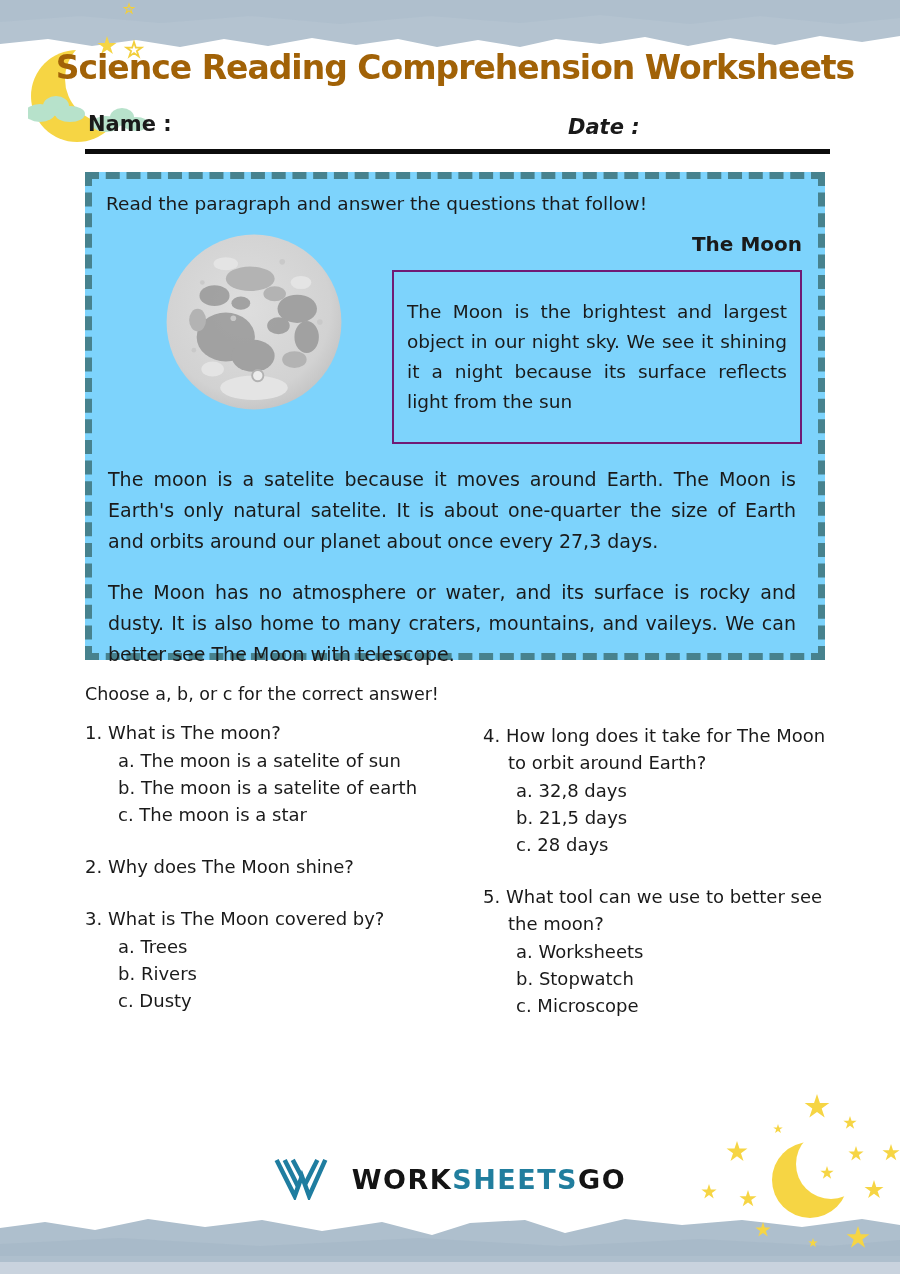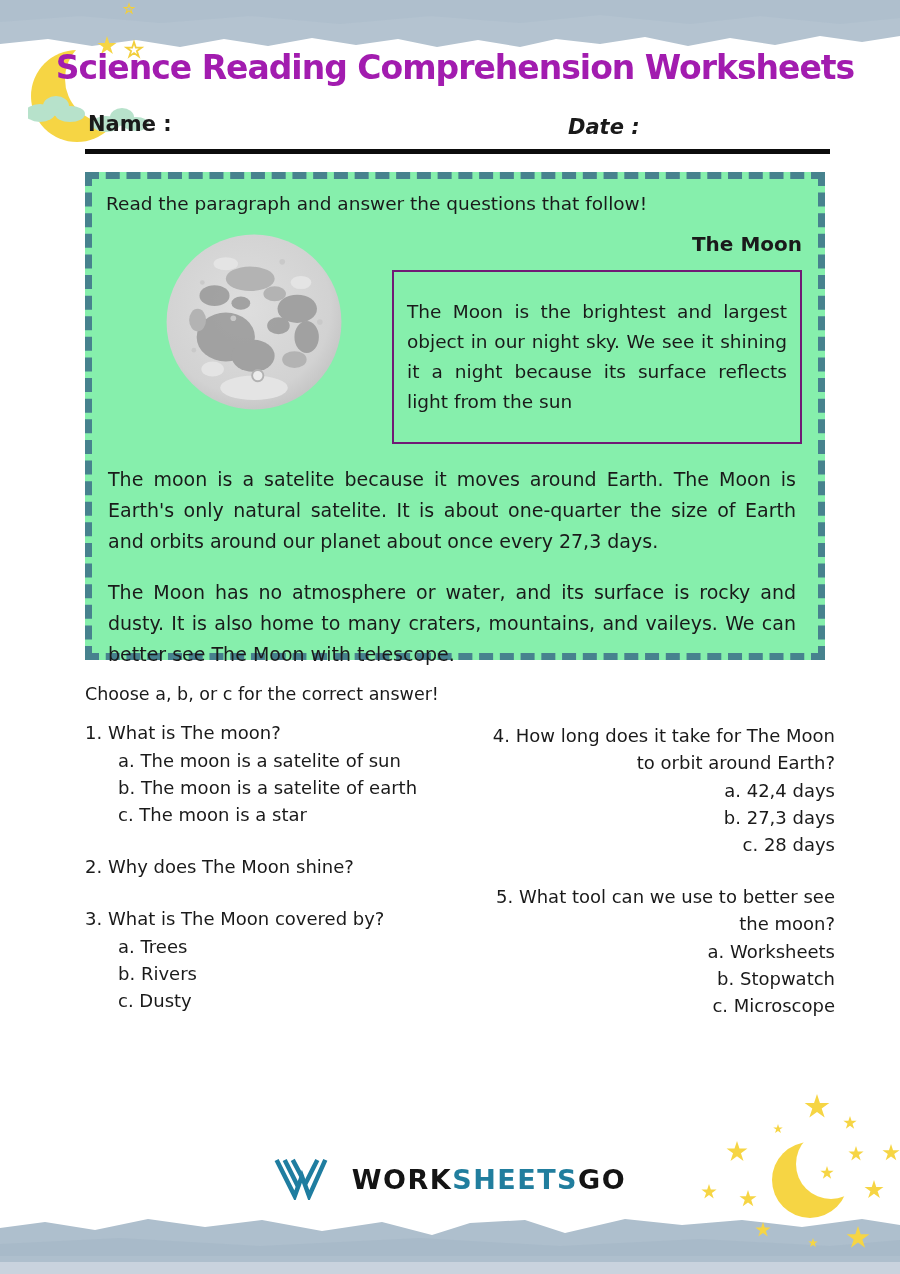--- a/index.html
+++ b/index.html
@@ -5,40 +5,40 @@
   * { margin:0; padding:0; box-sizing:border-box; }
   html,body { width:900px; height:1274px; }
   body { position:relative; background:#ffffff; font-family:"DejaVu Sans",sans-serif; color:#1a1a1a; overflow:hidden; }
 
   .top-band { position:absolute; left:0; top:0; width:900px; height:58px; z-index:1; }
   .bottom-band { position:absolute; left:0; bottom:0; width:900px; height:64px; z-index:1; }
   .deco-top-left { position:absolute; left:28px; top:0; width:152px; height:178px; z-index:3; }
   .deco-bottom-right { position:absolute; right:0; bottom:24px; width:230px; height:160px; z-index:3; }
 
   .page-title { position:absolute; left:30px; right:20px; top:48px; text-align:center; z-index:4;
-    font-size:33px; font-weight:bold; letter-spacing:-1px; color:#a21caf; }
+    font-size:33px; font-weight:bold; letter-spacing:-1px; color:#a16207; }
 
   .name-label { position:absolute; left:88px; top:112px; font-size:21px; font-weight:bold; z-index:4; }
   .date-label { position:absolute; left:568px; top:115px; font-size:21px; font-weight:bold; z-index:4;font-style:italic; }
   .divider { position:absolute; left:85px; top:149px; width:745px; height:5px; background:#0c0c0c; z-index:4; }
 
   .passage-box { position:absolute; left:85px; top:172px; width:740px; height:488px;
-    border:7px dashed #47828e; background:#86efac; padding:10px 12px; z-index:4; }
+    border:7px dashed #47828e; background:#7dd3fc; padding:10px 12px; z-index:4; }
   .prompt { font-size:18.5px; margin:4px 0 0 2px; }
   .passage-row { display:flex; margin-top:14px; }
   .moon-figure { width:188px; height:188px; margin-left:56px; flex:0 0 auto; }
   .passage-right { flex:1; margin-left:44px; margin-right:4px; }
   .passage-heading { text-align:right; font-weight:bold; font-size:20px; margin-top:4px; }
   .intro-box { border:2px solid #701a75; margin-top:14px; padding:25px 13px;
     font-size:18.5px; line-height:30px; text-align:justify; }
   .para { margin:20px 10px 0 4px; font-size:19px; line-height:31px; text-align:justify; }
 
   .quiz-instruction { position:absolute; left:85px; top:684px; font-size:17.5px; z-index:4; }
   .quiz-left { position:absolute; left:85px; top:719px; width:402px; z-index:4; }
-  .quiz-right { position:absolute; left:483px; top:722px; width:352px; z-index:4;text-align:right; }
+  .quiz-right { position:absolute; left:483px; top:722px; width:352px; z-index:4; }
   .question { margin-bottom:25px; font-size:18px; line-height:27px; }
   .q-line { padding-left:25px; text-indent:-25px; }
   .q-num { font-weight:normal; }
   .options { margin-left:33px; margin-top:1px; }
   .option { padding-left:26px; text-indent:-26px; }
   .option.narrow { max-width:306px; }
 
   .footer-logo { position:absolute; left:0; top:1158px; width:900px; display:flex;
     align-items:center; justify-content:center; gap:24px; z-index:4; }
   .logo-text { font-size:27px; font-weight:bold; letter-spacing:1.5px; }
@@ -166,22 +166,22 @@
       <div class="option"><span>b.</span> <span>Rivers</span></div>
       <div class="option"><span>c.</span> <span>Dusty</span></div>
     </div>
   </div>
 </div>
 
 <div class="quiz-right">
   <div class="question">
     <div class="q-line"><span class="q-num">4.</span> <span>How long does it take for The Moon to orbit around Earth?</span></div>
     <div class="options">
-      <div class="option"><span>a.</span> <span>42,4 days</span></div>
-      <div class="option"><span>b.</span> <span>27,3 days</span></div>
+      <div class="option"><span>a.</span> <span>32,8 days</span></div>
+      <div class="option"><span>b.</span> <span>21,5 days</span></div>
       <div class="option"><span>c.</span> <span>28 days</span></div>
     </div>
   </div>
   <div class="question">
     <div class="q-line"><span class="q-num">5.</span> <span>What tool can we use to better see the moon?</span></div>
     <div class="options">
       <div class="option"><span>a.</span> <span>Worksheets</span></div>
       <div class="option"><span>b.</span> <span>Stopwatch</span></div>
       <div class="option"><span>c.</span> <span>Microscope</span></div>
     </div>

